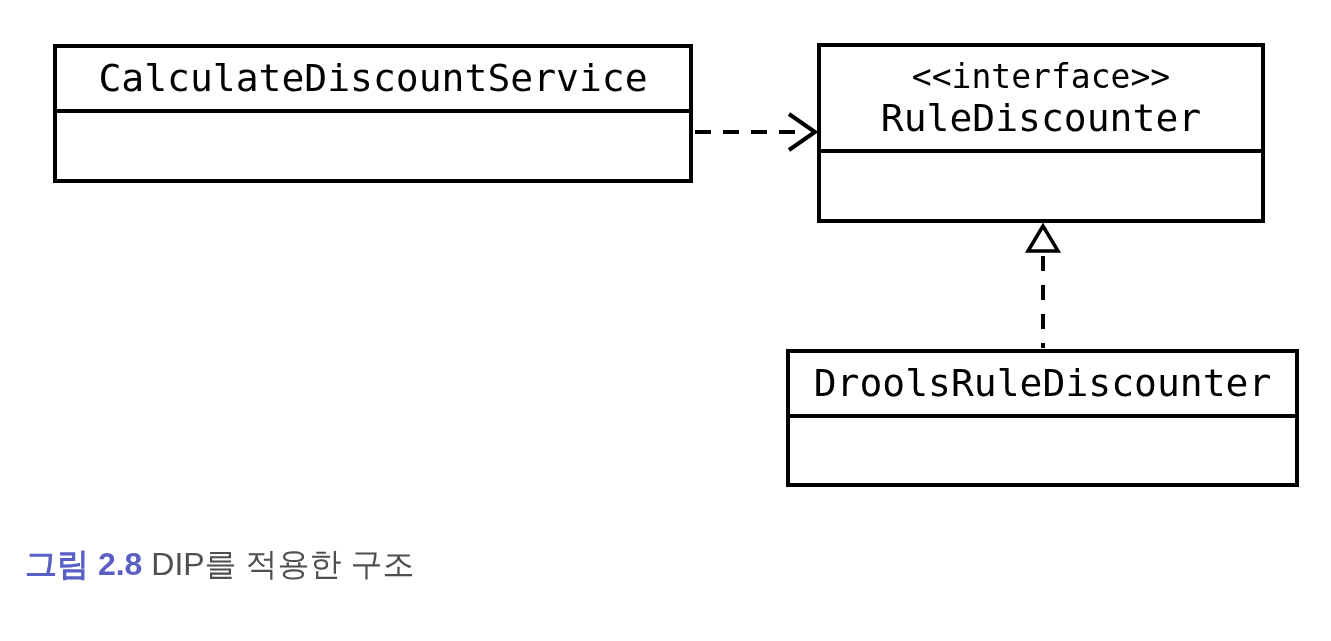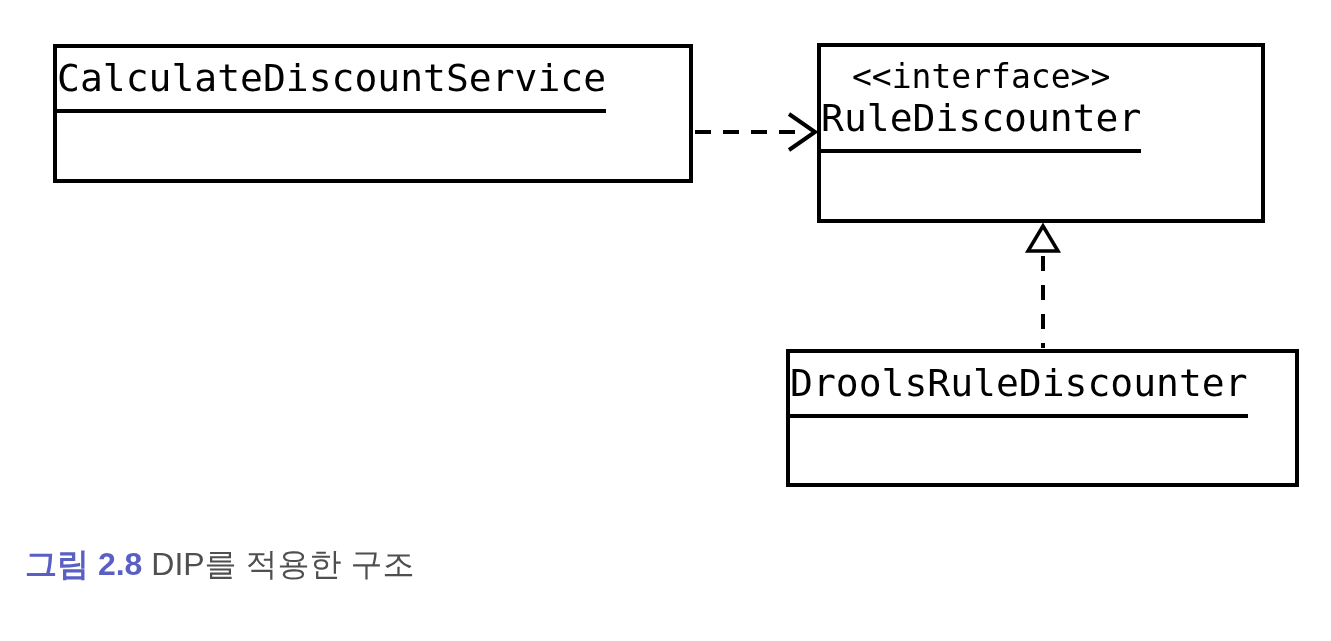--- a/index.html
+++ b/index.html
@@ -14,21 +14,21 @@
     background: #ffffff;
     overflow: hidden;
     font-family: "DejaVu Sans Mono", monospace;
   }
   .uml-box {
     position: absolute;
     box-sizing: border-box;
     border: 4px solid #000000;
     background: #ffffff;
     display: flex;
-    flex-direction: row;
+    flex-direction: column;
   }
   .uml-title {
     box-sizing: border-box;
     border-bottom: 4px solid #000000;
     display: flex;
     flex-direction: column;
     align-items: center;
     justify-content: center;
     color: #000000;
   }

